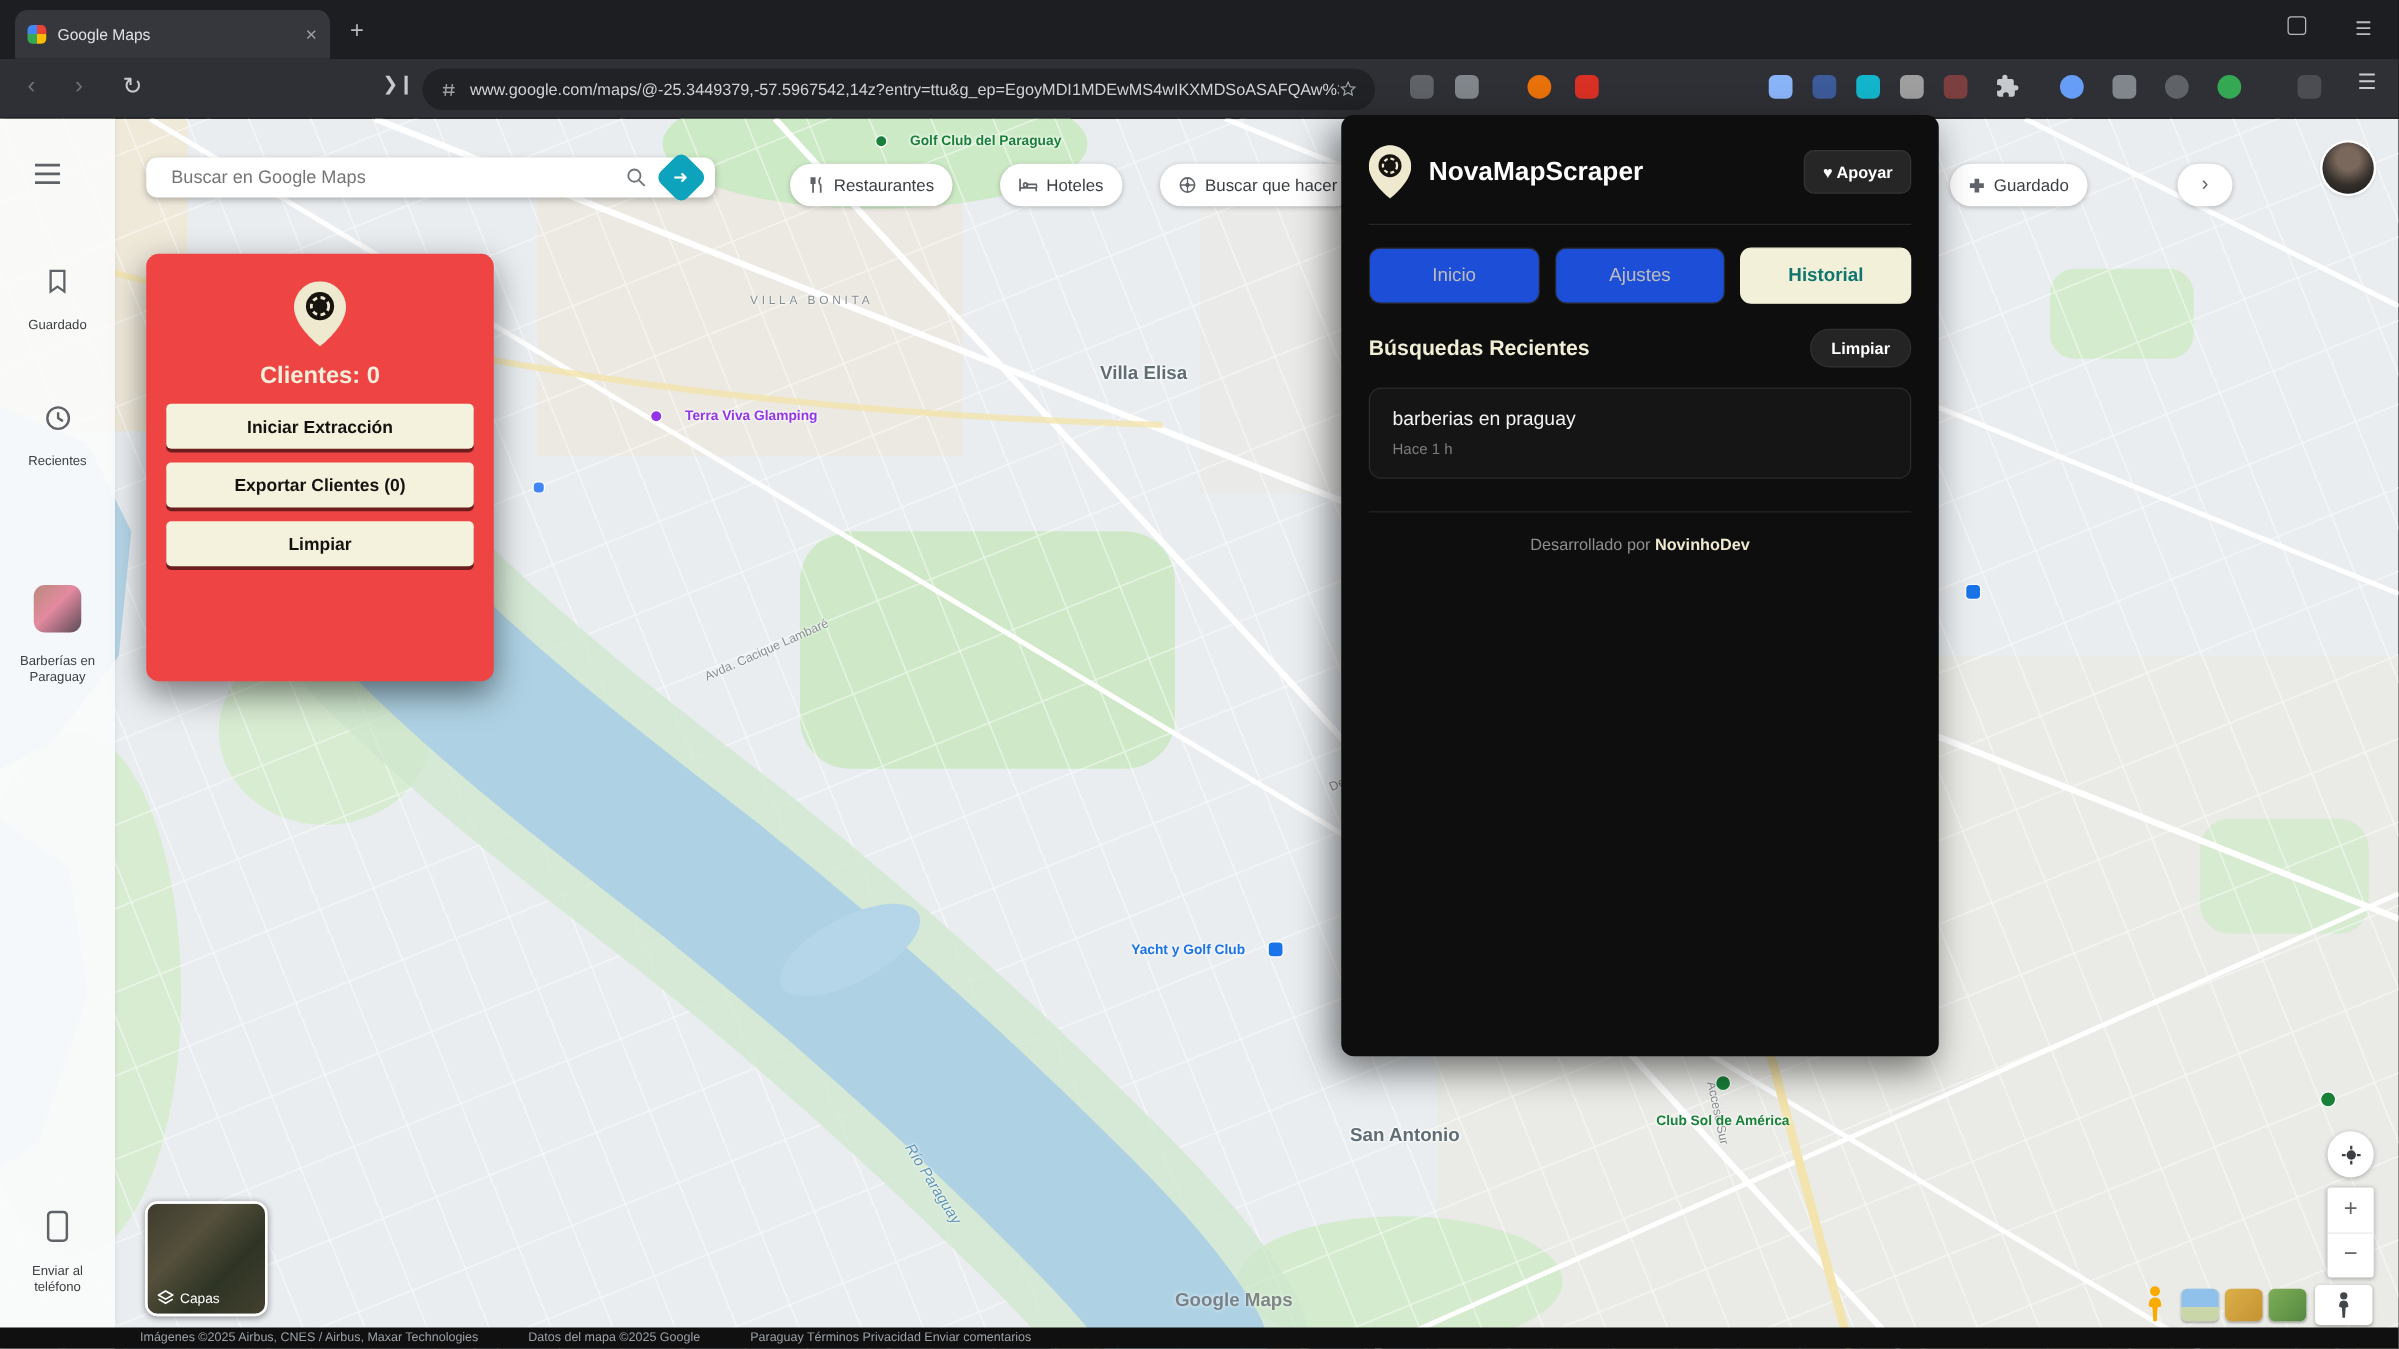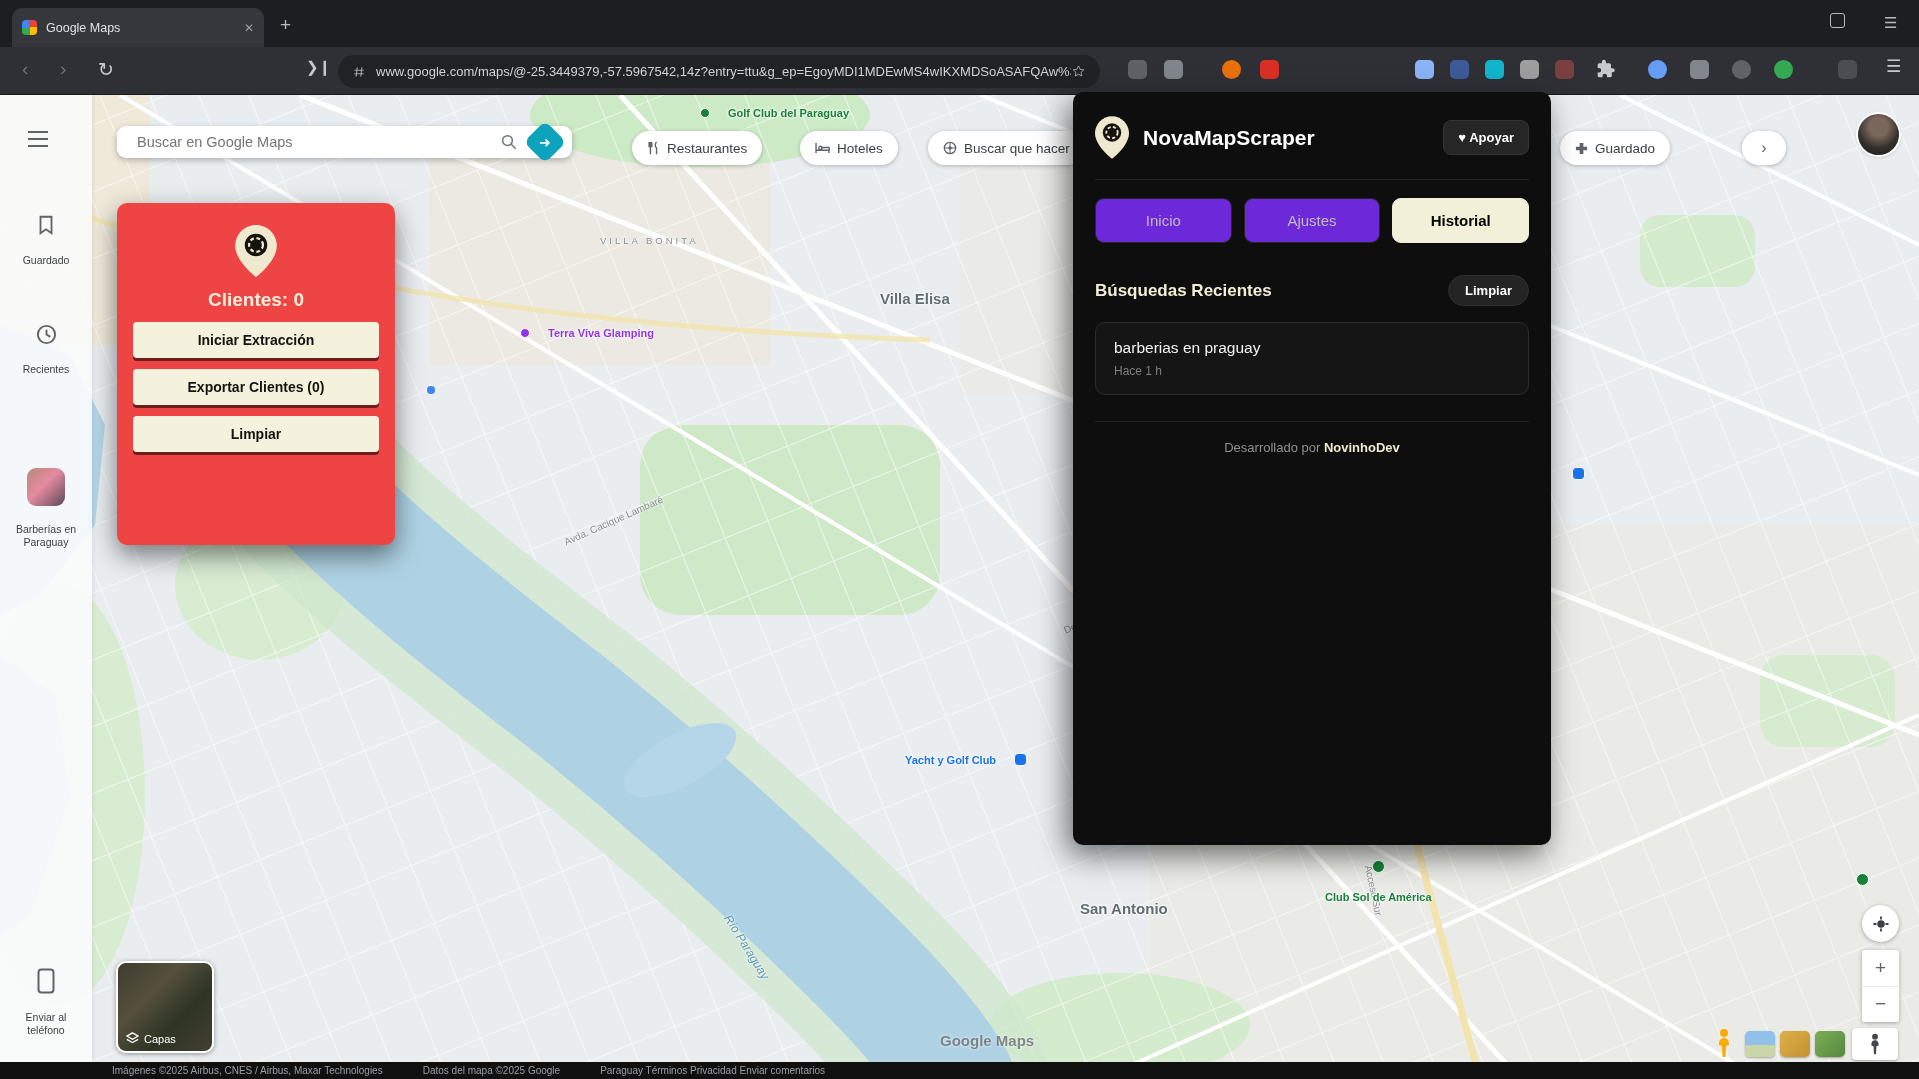--- a/index.html
+++ b/index.html
@@ -50,24 +50,24 @@
            font-family:"Liberation Sans",sans-serif;}
   
   .popup{left:1073px;top:92px;width:478px;height:753px;background:#0e0e0e;border-radius:10px;
          box-shadow:-6px 10px 30px rgba(0,0,0,.55);padding:24px 22px;box-sizing:border-box;color:#eee;}
   .pop-head{display:flex;align-items:center;gap:14px;}
   .pop-title{font-size:21px;font-weight:600;color:#fff;flex:1;}
   .support{background:#262626;border:1px solid #343434;color:#fff;font-weight:700;font-size:13px;
            border-radius:8px;padding:9px 14px;font-family:"Liberation Sans",sans-serif;}
   .pop-div{border:none;border-top:1px solid #262626;margin:20px 0 18px;}
   .tabsrow{display:flex;gap:12px;}
-  .ptab{flex:1;text-align:center;padding:13px 0;background:#6d28d9;border:1px solid #272727;border-radius:9px;
+  .ptab{flex:1;text-align:center;padding:13px 0;background:#1d4ed8;border:1px solid #272727;border-radius:9px;
         color:#bdbdbd;font-size:15px;font-family:"Liberation Sans",sans-serif;}
-  .ptab.active{background:#f3f0d9;border-color:#f3f0d9;color:#000000;font-weight:700;}
-  .secrow{display:flex;align-items:center;margin-top:32px;}
+  .ptab.active{background:#f3f0d9;border-color:#f3f0d9;color:#0f766e;font-weight:700;}
+  .secrow{display:flex;align-items:center;margin-top:20px;}
   .sectitle{flex:1;color:#f1eed6;font-weight:700;font-size:17px;}
   .clearbtn{background:#242424;border:1px solid #303030;color:#fff;font-weight:700;font-size:13px;
             border-radius:16px;padding:7px 16px;font-family:"Liberation Sans",sans-serif;}
   .histcard{margin-top:16px;background:#151515;border:1px solid #2b2b2b;border-radius:10px;padding:16px 18px;}
   .histq{color:#f2f2f2;font-size:15.5px;}
   .histt{color:#7d7d7d;font-size:12px;margin-top:7px;}
   .pop-foot{margin-top:26px;border-top:1px solid #242424;padding-top:18px;text-align:center;
             color:#8f8f8f;font-size:13px;}
   .pop-foot b{color:#efe9cf;}
   

